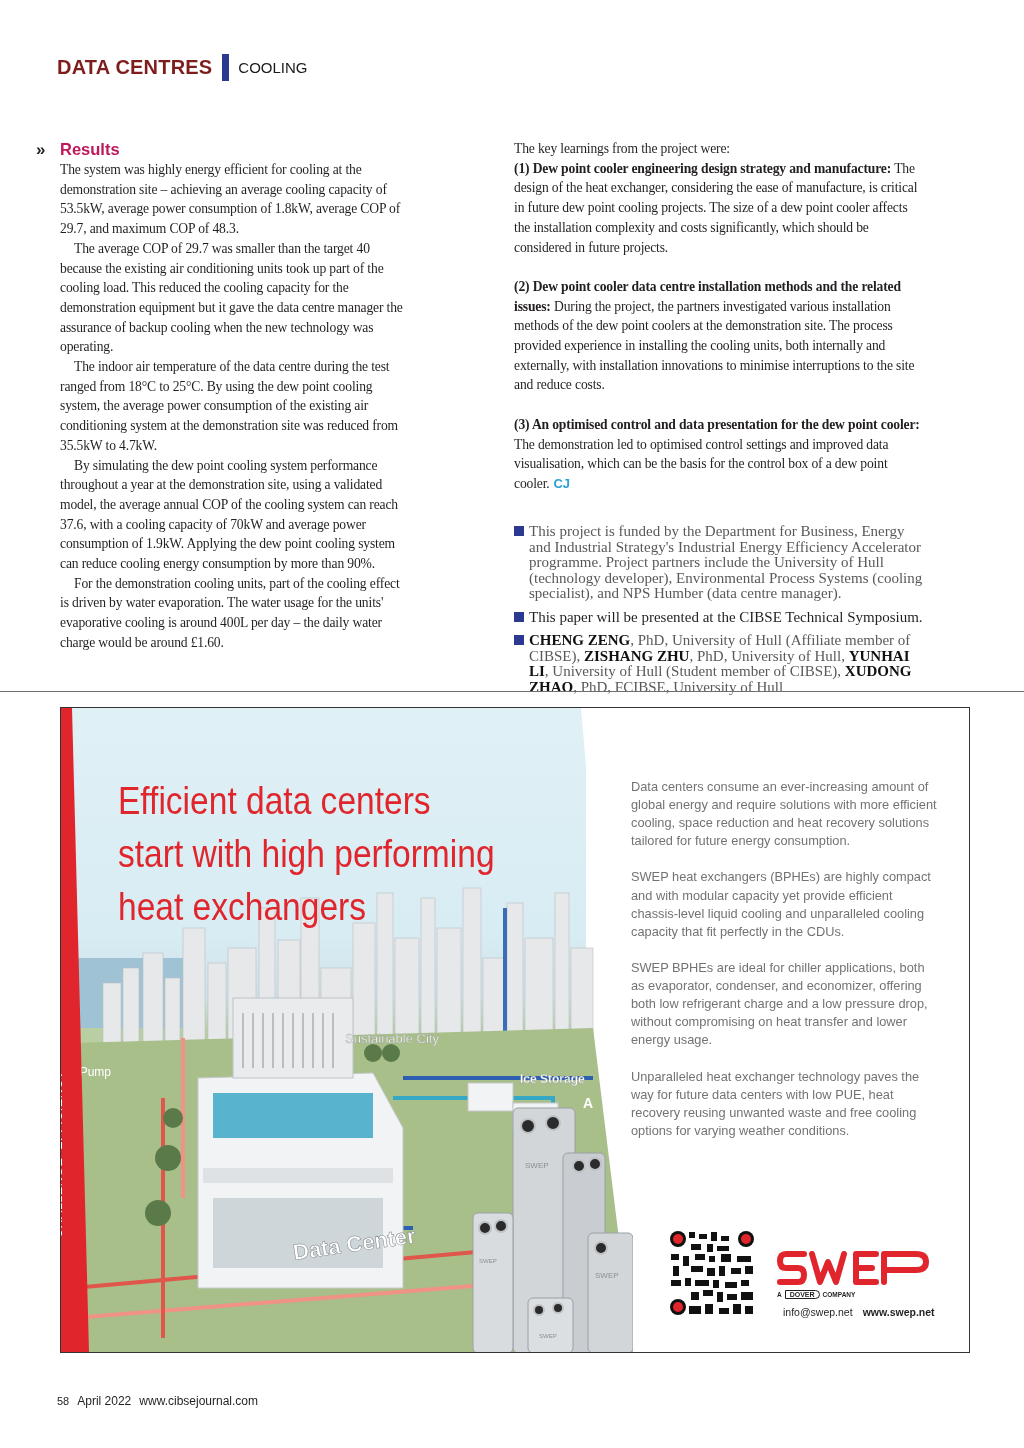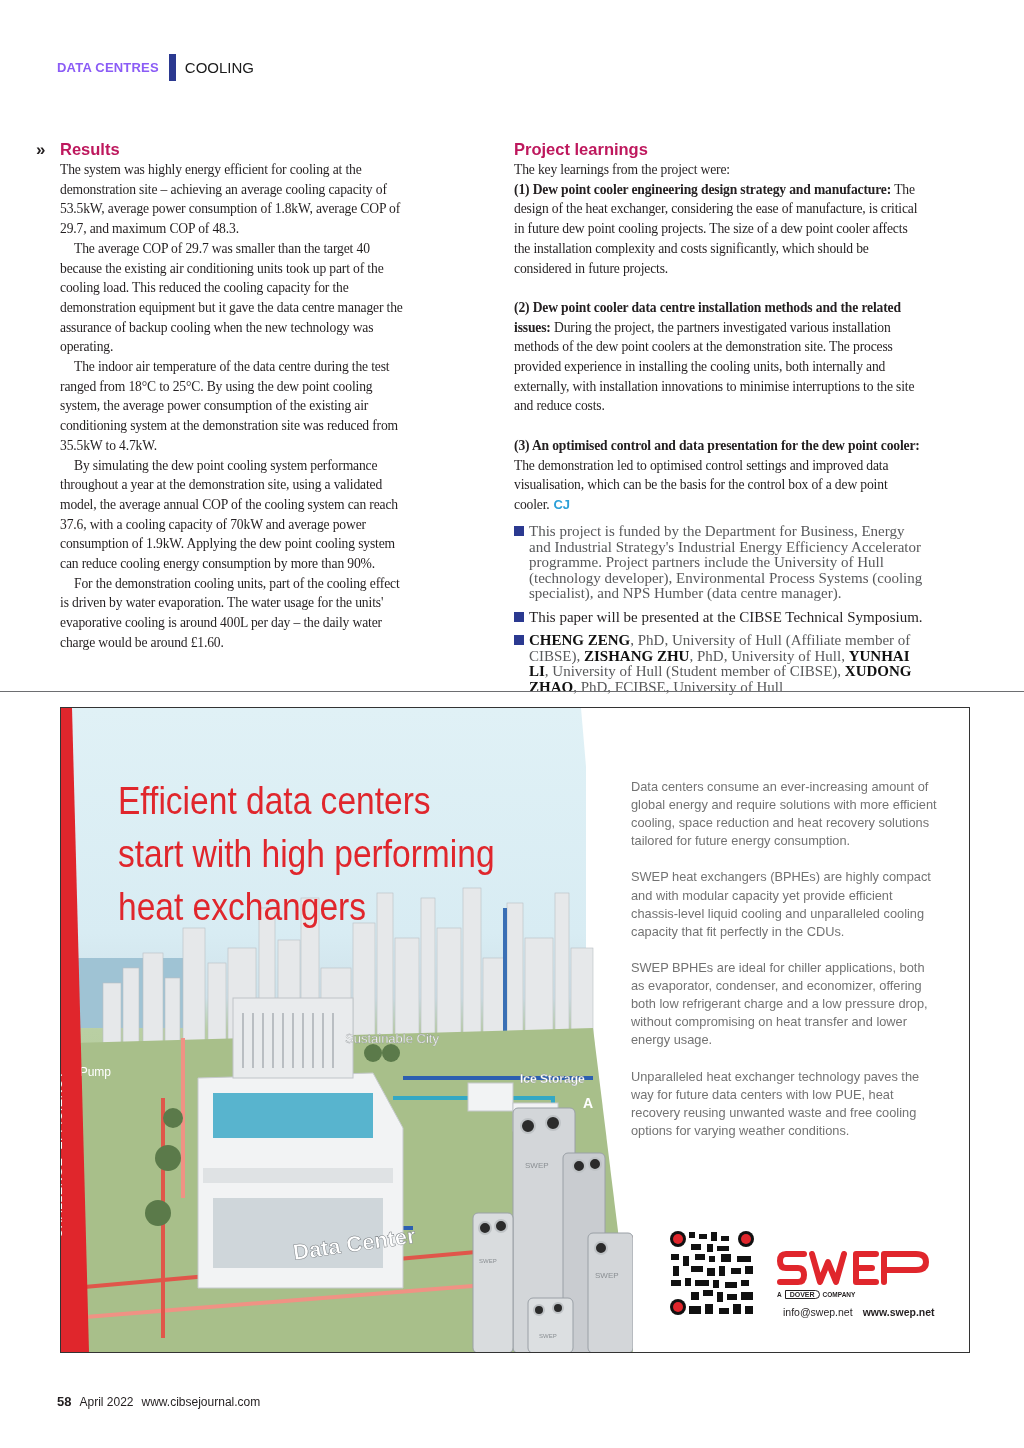--- a/index.html
+++ b/index.html
@@ -1,21 +1,21 @@
 <!DOCTYPE html>
 <html><head>
 <meta charset="utf-8">
 <style>
   * { box-sizing: border-box; margin: 0; padding: 0; }
   html, body { width: 1024px; height: 1448px; background: #ffffff; overflow: hidden; }
   body { position: relative; font-family: "Liberation Serif", serif; color: #231f20; }
 
   
   .header { position: absolute; left: 57px; top: 56px; height: 22px; display: flex; align-items: center; }
-  .header .section { font-family: "Liberation Sans", sans-serif; font-weight: 700; font-size: 13px; letter-spacing: 0.2px; color: #8b5cf6; }
+  .header .section { font-family: "Liberation Sans", sans-serif; font-weight: 700; font-size: 20px; letter-spacing: 0.2px; color: #7f1d1d; }
   .header .bar { width: 7px; height: 27px; background: #2b3990; margin: 0 9px 0 10px; }
   .header .sub { font-family: "Liberation Sans", sans-serif; font-size: 15px; color: #1a1a1a; }
 
   
   .col { position: absolute; top: 139px; }
   .col-left { left: 60px; width: 350px; }
   .col-right { left: 514px; width: 410px; }
   .chev { position: absolute; left: 36px; top: 140px; font-family: "Liberation Sans", sans-serif; font-weight: 700; font-size: 17px; color: #231f20; letter-spacing: -2px; }
   .h2 { font-family: "Liberation Sans", sans-serif; font-weight: 700; font-size: 16.5px; color: #be185d; line-height: 20px; margin-bottom: 1px; }
   .body-text { font-size: 13.6px; line-height: 19.7px; color: #231f20; letter-spacing: -0.15px; }
@@ -44,21 +44,21 @@
   .ad-copy { position: absolute; left: 570px; top: 70px; width: 310px; font-family: "Liberation Sans", sans-serif; font-size: 12.8px; line-height: 18.1px; color: #737373; }
   .ad-copy p { margin-bottom: 18.1px; }
   .qr { position: absolute; left: 608px; top: 522px; width: 86px; height: 86px; }
   .swep-logo { position: absolute; left: 715px; top: 540px; width: 155px; height: 40px; }
   .dover { position: absolute; left: 716px; top: 582px; font-family: "Liberation Sans", sans-serif; font-weight: 700; font-size: 6.5px; color: #231f20; display: flex; align-items: center; gap: 3px; }
   .dover .box { border: 1px solid #231f20; border-radius: 0 6px 6px 0; padding: 0 4px; font-size: 7px; }
   .ad-contact { position: absolute; left: 722px; top: 598px; font-family: "Liberation Sans", sans-serif; font-size: 10.5px; color: #231f20; word-spacing: 2px; }
   .ad-contact span + span { margin-left: 10px; font-weight: bold; }
 
   .footer { position: absolute; left: 57px; top: 1394px; font-family: "Liberation Sans", sans-serif; font-size: 12px; color: #231f20; display: flex; align-items: baseline; gap: 8px; }
-  .footer .pg { font-weight: 700; font-size: 13px; }
+  .footer .pg { font-weight: 400; font-size: 11px; }
 </style>
 </head>
 <body>
 
 <div class="header">
   <span class="section">DATA CENTRES</span>
   <span class="bar"></span>
   <span class="sub">COOLING</span>
 </div>
 
@@ -68,21 +68,20 @@
   <div class="body-text">
     <p>The system was highly energy efficient for cooling at the demonstration site – achieving an average cooling capacity of 53.5kW, average power consumption of 1.8kW, average COP of 29.7, and maximum COP of 48.3.</p>
     <p class="indent">The average COP of 29.7 was smaller than the target 40 because the existing air conditioning units took up part of the cooling load. This reduced the cooling capacity for the demonstration equipment but it gave the data centre manager the assurance of backup cooling when the new technology was operating.</p>
     <p class="indent">The indoor air temperature of the data centre during the test ranged from 18°C to 25°C. By using the dew point cooling system, the average power consumption of the existing air conditioning system at the demonstration site was reduced from 35.5kW to 4.7kW.</p>
     <p class="indent">By simulating the dew point cooling system performance throughout a year at the demonstration site, using a validated model, the average annual COP of the cooling system can reach 37.6, with a cooling capacity of 70kW and average power consumption of 1.9kW. Applying the dew point cooling system can reduce cooling energy consumption by more than 90%.</p>
     <p class="indent">For the demonstration cooling units, part of the cooling effect is driven by water evaporation. The water usage for the units' evaporative cooling is around 400L per day – the daily water charge would be around £1.60.</p>
   </div>
 </div>
 
 <div class="col col-right">
-  <div class="h2">Project learnings</div>
   <div class="body-text">
     <p>The key learnings from the project were:</p>
     <p><b>(1) Dew point cooler engineering design strategy and manufacture:</b><span> The design of the heat exchanger, considering the ease of manufacture, is critical in future dew point cooling projects. The size of a dew point cooler affects the installation complexity and costs significantly, which should be considered in future projects.</span></p>
     <p class="gap"><b>(2) Dew point cooler data centre installation methods and the related issues:</b><span> During the project, the partners investigated various installation methods of the dew point coolers at the demonstration site. The process provided experience in installing the cooling units, both internally and externally, with installation innovations to minimise interruptions to the site and reduce costs.</span></p>
     <p class="gap"><b>(3) An optimised control and data presentation for the dew point cooler:</b><span> The demonstration led to optimised control settings and improved data visualisation, which can be the basis for the control box of a dew point cooler.</span><span class="cj">CJ</span></p>
   </div>
 </div>
 
 <div class="notes">
   <div class="note">

